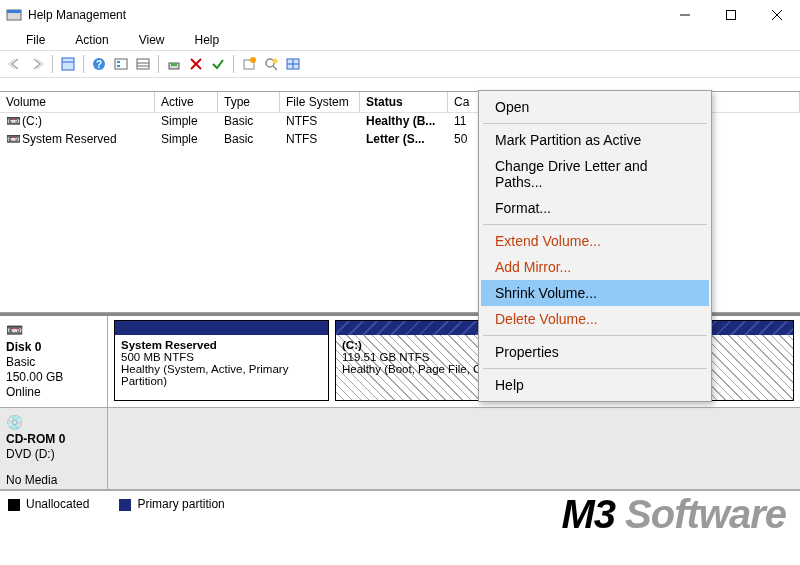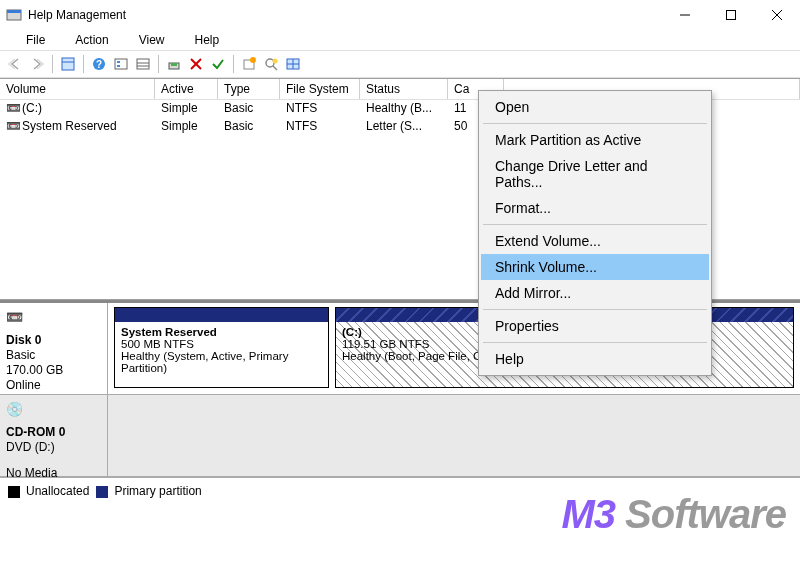--- a/index.html
+++ b/index.html
@@ -17,70 +17,70 @@
   .menubar { height:20px; display:flex; align-items:center; padding-left:4px; }
   .menubar .menu { padding:2px 8px;margin-left:14px; }
 
   
   .toolbar { height:28px; display:flex; align-items:center; gap:0; padding:2px 4px; border-top:1px solid #e0e0e0; border-bottom:1px solid #e0e0e0; }
   .tbbtn { width:22px; height:22px; display:flex; align-items:center; justify-content:center; }
   .tbbtn.dis { opacity:0.35; }
   .tbsep { width:1px; height:18px; background:#c0c0c0; margin:0 4px; }
 
   
-  .listhdr { display:flex; height:22px; border-top:1px solid #a0a0a0; border-bottom:1px solid #e0e0e0; background:#fff; }
+  .listhdr { display:flex; height:22px; border-top:1px solid #a0a0a0; border-bottom:1px solid #e0e0e0; background:#fff;margin-top:13px; }
   .listhdr .col { border-right:1px solid #d0d0d0; padding:3px 6px; font-size:12px; overflow:hidden; white-space:nowrap; }
   .listbody { height:200px; border-bottom:1px solid #a0a0a0; }
   .row { display:flex; height:18px; }
   .row .cell { padding:1px 6px; overflow:hidden; white-space:nowrap; }
   .volicon { width:16px; display:inline-block; text-align:center; }
 
   
   .c-volume { width:155px; }
   .c-layout { width:63px; }
   .c-type { width:62px; }
   .c-fs     { width:80px; }
-  .c-status { width:88px; }
+  .c-status { width:88px;font-weight:bold; }
   .c-cap    { width:56px; }
   .c-rest   { flex:1; }
 
   
   .graphpane { border-top:3px solid #888; }
   .disktile { display:flex; border-bottom:1px solid #aaa; }
   .diskinfo { width:108px; padding:6px 6px; border-right:1px solid #aaa; background:#fff; }
   .diskinfo.gray { background:#e9e9e9; }
   .diskinfo .dicon { font-size:14px; }
-  .diskinfo .dname { font-weight:bold; margin-top:8px; }
+  .diskinfo .dname { font-weight:bold; margin-top:2px; }
   .diskinfo .dline { margin-top:1px; }
   .partarea { flex:1; padding:4px 6px 6px 6px; background:#fff; display:flex; gap:6px; }
   .partarea.gray { background:#e9e9e9; }
   .partition { border:1px solid #000; position:relative; padding:18px 6px 6px 6px; font-size:11.5px; }
   .partition .topbar { position:absolute; top:0; left:0; right:0; height:14px; background:#1b2a7a; }
   .partition .pname { font-weight:bold; }
   .hatched .topbar { background:repeating-linear-gradient(135deg, #1b2a7a 0, #1b2a7a 8px, #3a4aa0 8px, #3a4aa0 10px); }
   .hatched-body::after {
     content:""; position:absolute; top:14px; left:0; right:0; bottom:0;
     background:repeating-linear-gradient(45deg, transparent 0, transparent 5px, rgba(0,0,0,0.35) 5px, rgba(0,0,0,0.35) 6px);
     pointer-events:none;
   }
 
   
-  .legend { border-top:1px solid #aaa; padding:6px 8px; display:flex; align-items:center; gap:7px; font-size:12px; position:relative;text-align:center; }
+  .legend { border-top:1px solid #aaa; padding:6px 8px; display:flex; align-items:center; gap:30px; font-size:12px; position:relative;text-align:center; }
   .swatch { width:12px; height:12px; display:inline-block; margin-right:6px; vertical-align:middle; }
 
   
   .ctxmenu { position:absolute; left:478px; top:90px; width:234px; background:#f2f2f2; border:1px solid #a0a0a0; box-shadow:2px 3px 6px rgba(0,0,0,0.25); padding:3px 2px; z-index:10; }
   .ctxitem { padding:5px 14px; font-size:14px; }
   .ctxitem.sel { background:#91c9f7; }
-  .ctxitem.dis { color:#000000; }
+  .ctxitem.dis { color:#c2410c; }
   .ctxsep { border-top:1px solid #c8c8c8; margin:3px 2px; }
 
   
   .watermark { position:absolute; right:14px; bottom:28px; font-size:40px; font-weight:bold; font-style:italic; color:#9a9a9a; letter-spacing:-1px; pointer-events:none; }
-  .watermark .m3 { color:#8b5cf6; font-style:italic; }
+  .watermark .m3 { color:#000000; font-style:italic; }
 </style>
 </head>
 <body>
 
 <div class="titlebar">
   <span class="appicon">
     <svg width="16" height="16">
         <rect x="1" y="3" width="14" height="10" fill="#d9d9d9" stroke="#666"></rect>
         <rect x="1" y="3" width="14" height="3" fill="#3a7bd5"></rect>
       </svg>
@@ -223,21 +223,21 @@
     <div class="cell c-cap">50</div>
   </div>
 </div>
 
 <div class="graphpane">
   <div class="disktile" style="height:92px;">
     <div class="diskinfo">
       <div class="dicon">📼</div>
       <div class="dname">Disk 0</div>
       <div class="dline">Basic</div>
-      <div class="dline">170.00 GB</div>
+      <div class="dline">150.00 GB</div>
       <div class="dline">Online</div>
     </div>
     <div class="partarea">
       <div class="partition" style="width:215px;">
         <div class="topbar"></div>
         <div class="pname">System Reserved</div>
         <div>500 MB NTFS</div>
         <div>Healthy (System, Active, Primary Partition)</div>
       </div>
       <div class="partition hatched hatched-body" style="flex:1; position:relative;">
@@ -268,22 +268,23 @@
 </div>
 
 <div class="ctxmenu">
   <div class="ctxitem">Open</div>
   <div class="ctxsep"></div>
   <div class="ctxitem">Mark Partition as Active</div>
   <div class="ctxitem">Change Drive Letter and Paths...</div>
   <div class="ctxitem">Format...</div>
   <div class="ctxsep"></div>
   <div class="ctxitem dis">Extend Volume...</div>
+  <div class="ctxitem dis">Add Mirror...</div>
   <div class="ctxitem sel">Shrink Volume...</div>
-  <div class="ctxitem dis">Add Mirror...</div>
+  <div class="ctxitem dis">Delete Volume...</div>
   <div class="ctxsep"></div>
   <div class="ctxitem">Properties</div>
   <div class="ctxsep"></div>
   <div class="ctxitem">Help</div>
 </div>
 
 <div class="watermark">
   <span class="m3">M3</span><span> Software</span>
 </div>
 

